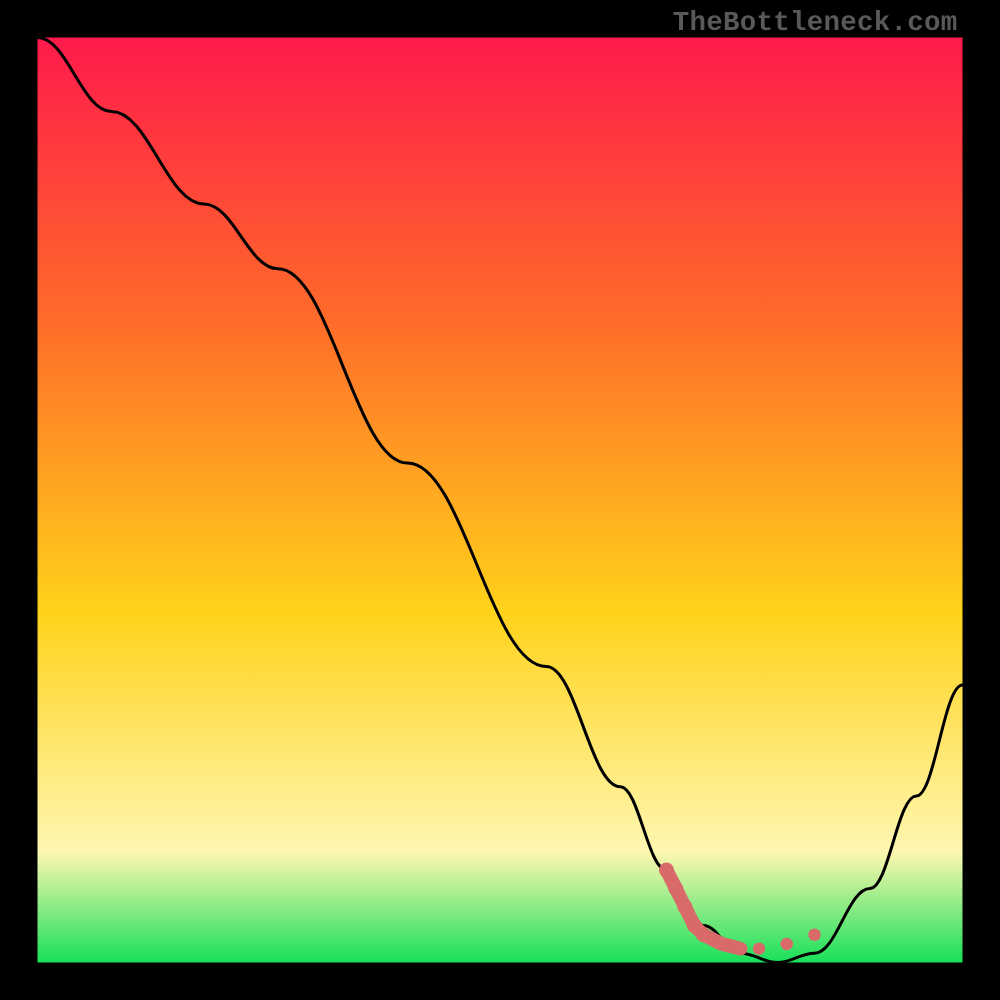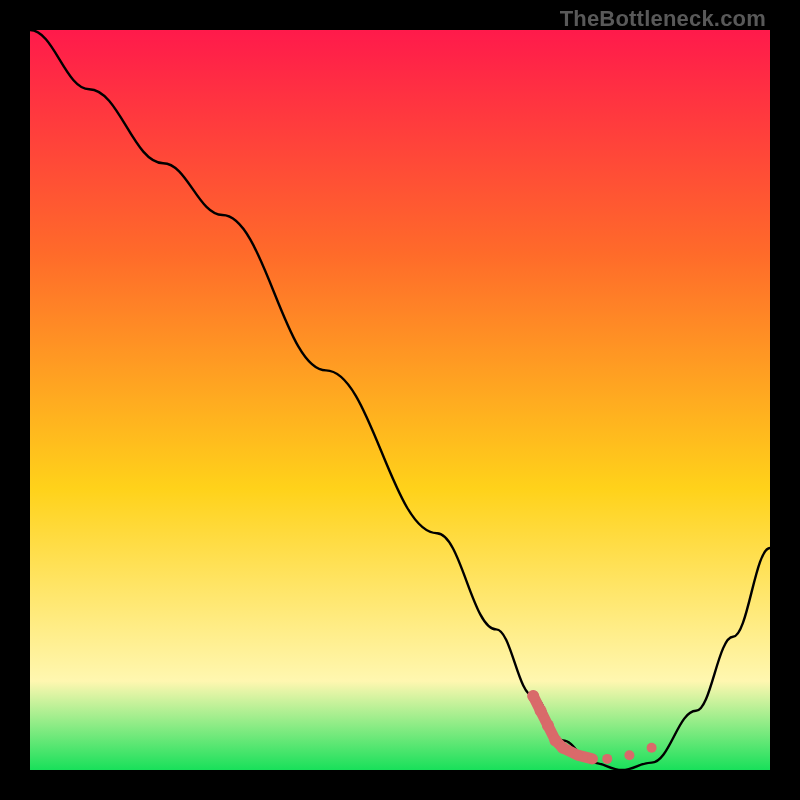--- a/index.html
+++ b/index.html
@@ -21,20 +21,21 @@
   }
   .watermark {
     position: absolute;
     top: 6px;
     right: 34px;
     color: #595959;
     font-size: 22px;
     font-weight: 600;
     letter-spacing: 0.2px;
     user-select: none;
+    font-family: Liberation Mono, monospace;
   }
   svg.curve {
     position: absolute;
     left: 0;
     top: 0;
     width: 740px;
     height: 740px;
     overflow: visible;
   }
 </style>

